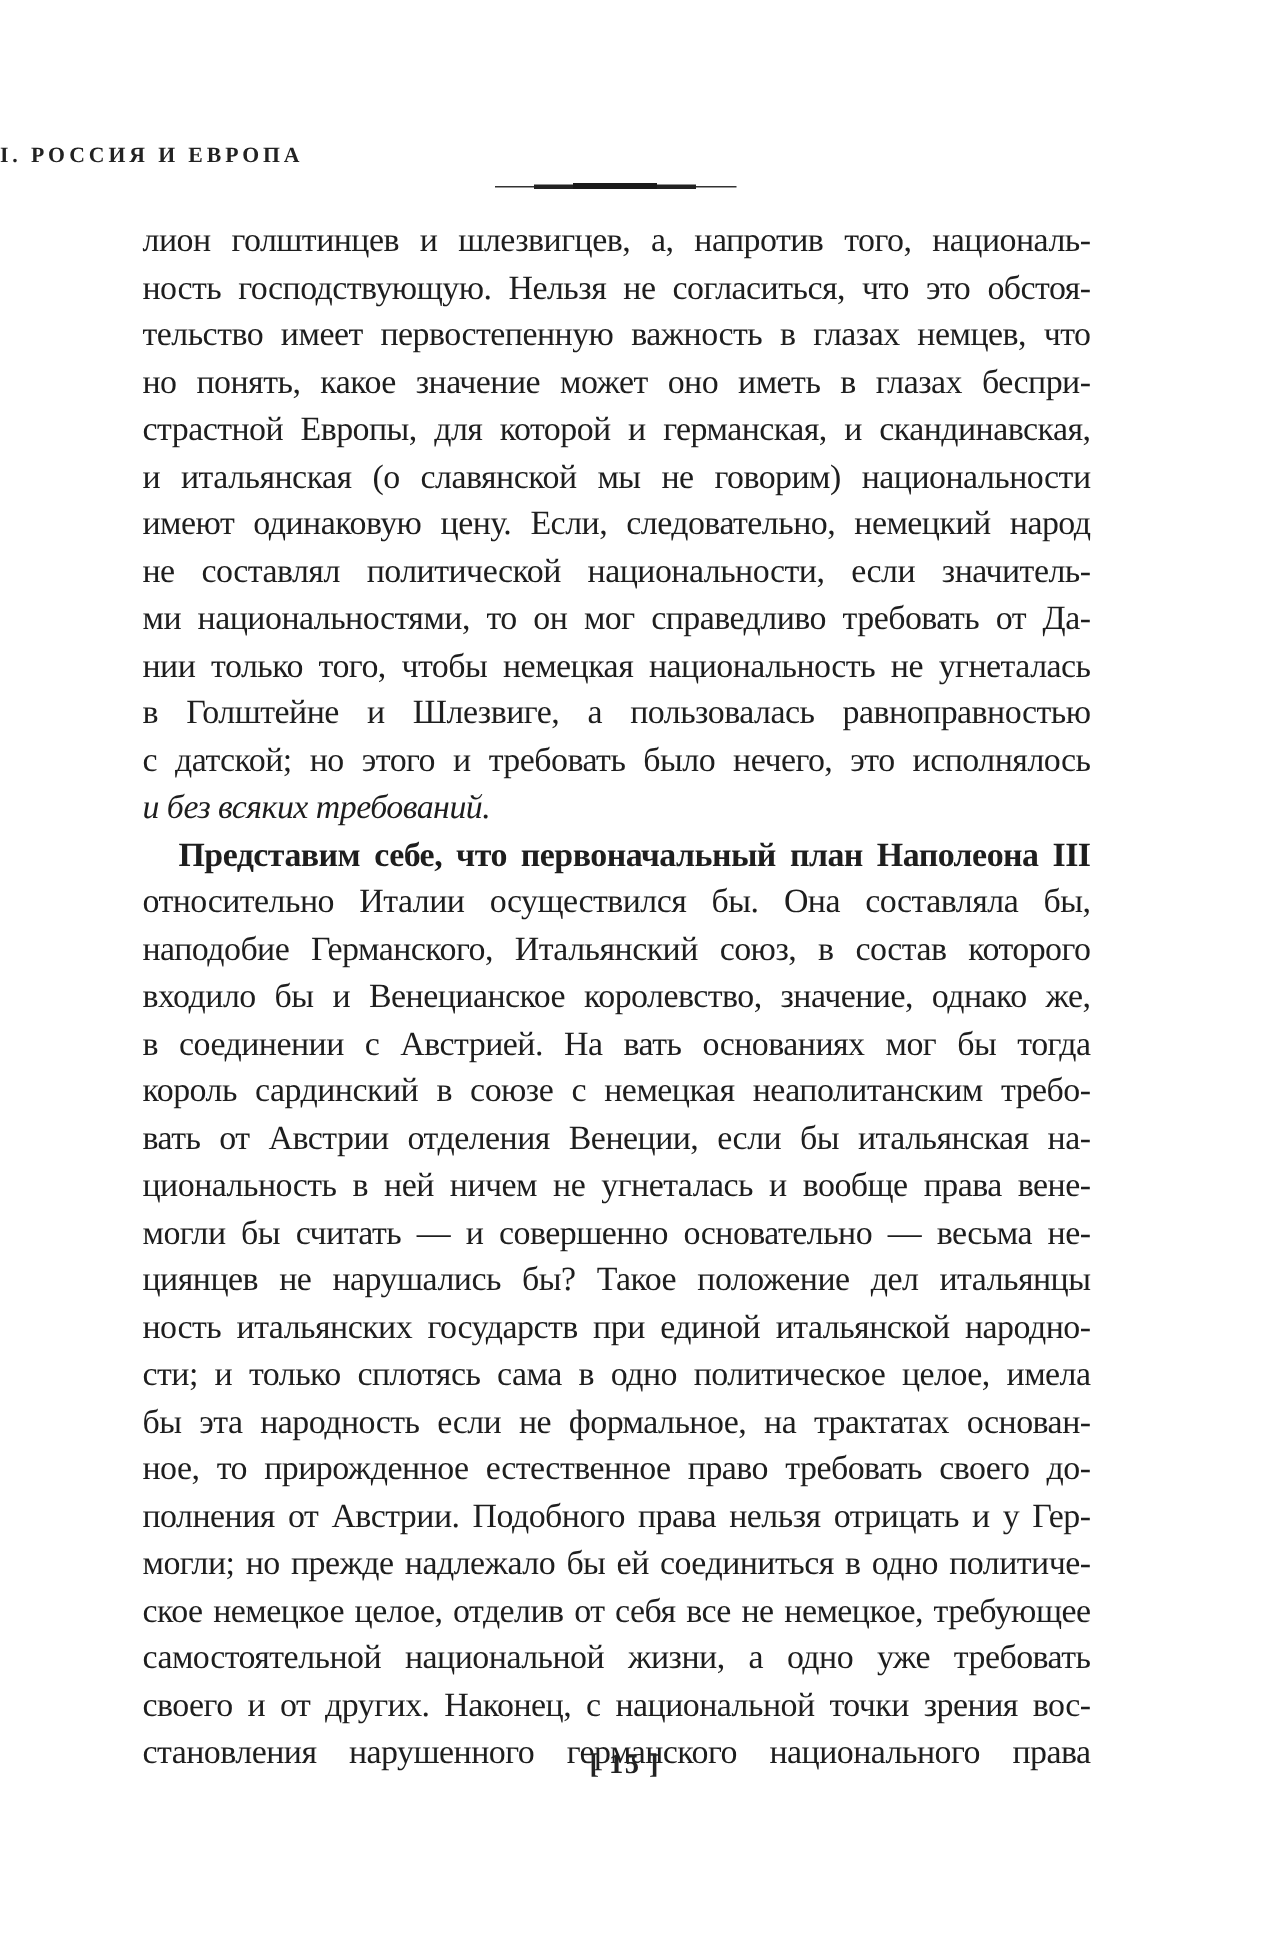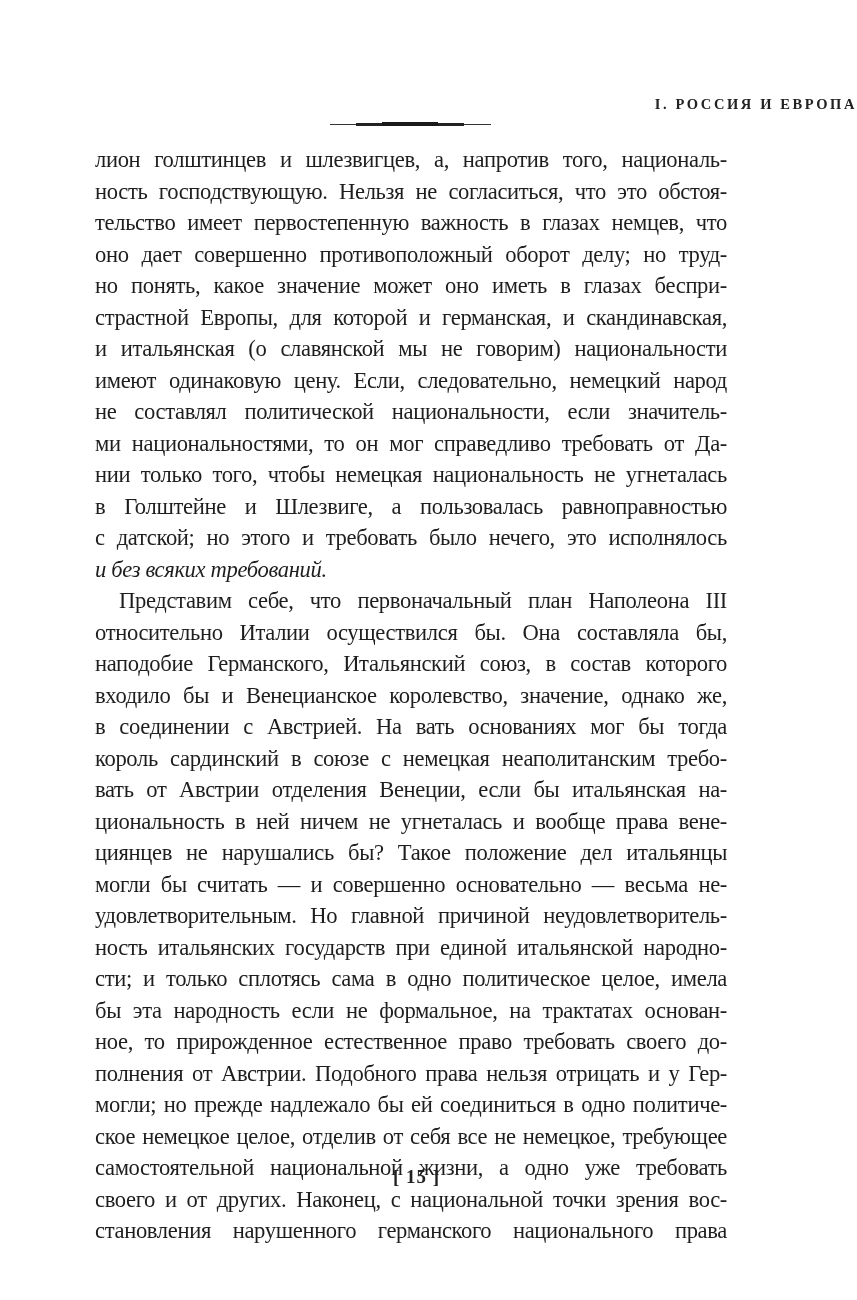--- a/index.html
+++ b/index.html
@@ -12,21 +12,21 @@
       height: 1300px;
       position: relative;
       overflow: hidden;
       color: #1c1c1c;
     }
     .running-head {
       position: absolute;
       top: 94px;
       left: 0;
       width: 857px;
-      text-align: right;
+      text-align: left;
       font-family: "Liberation Serif", "DejaVu Serif", serif;
       font-weight: bold;
       font-size: 14.5px;
       letter-spacing: 2.6px;
       color: #222222;
       line-height: 20px;
     }
     .rule {
       position: absolute;
       top: 124px;
@@ -68,20 +68,21 @@
       text-align: justify;
       text-align-last: justify;
       height: 31.5px;
     }
     .line.last {
       text-align-last: left;
       font-style: italic;
     }
     .line.indent {
       padding-left: 24px;
+      font-weight: bold;
     }
     .page-number {
       position: absolute;
       top: 1166px;
       left: 0;
       width: 769px;
       text-align: center;
       font-family: "Liberation Serif", "DejaVu Serif", serif;
       font-weight: bold;
       font-size: 19px;
@@ -96,44 +97,42 @@
 <div class="running-head">I. РОССИЯ И ЕВРОПА</div>
 <div class="rule"></div>
 <div class="rule-mid"></div>
 <div class="rule-mid-inner"></div>
 
 <div class="text-block">
   <div>
     <span class="line">лион голштинцев и шлезвигцев, а, напротив того, националь-</span>
     <span class="line">ность господствующую. Нельзя не согласиться, что это обстоя-</span>
     <span class="line">тельство имеет первостепенную важность в глазах немцев, что</span>
-    <span class="line">оно дает совершенно противоположный оборот делу; но труд-</span>
     <span class="line">но понять, какое значение может оно иметь в глазах беспри-</span>
     <span class="line">страстной Европы, для которой и германская, и скандинавская,</span>
     <span class="line">и итальянская (о славянской мы не говорим) национальности</span>
     <span class="line">имеют одинаковую цену. Если, следовательно, немецкий народ</span>
     <span class="line">не составлял политической национальности, если значитель-</span>
     <span class="line">ми национальностями, то он мог справедливо требовать от Да-</span>
     <span class="line">нии только того, чтобы немецкая национальность не угнеталась</span>
     <span class="line">в Голштейне и Шлезвиге, а пользовалась равноправностью</span>
     <span class="line">с датской; но этого и требовать было нечего, это исполнялось</span>
     <span class="line last">и без всяких требований.</span>
   </div>
   <div>
     <span class="line indent">Представим себе, что первоначальный план Наполеона III</span>
     <span class="line">относительно Италии осуществился бы. Она составляла бы,</span>
     <span class="line">наподобие Германского, Итальянский союз, в состав которого</span>
     <span class="line">входило бы и Венецианское королевство, значение, однако же,</span>
     <span class="line">в соединении с Австрией. На вать основаниях мог бы тогда</span>
     <span class="line">король сардинский в союзе с немецкая неаполитанским требо-</span>
     <span class="line">вать от Австрии отделения Венеции, если бы итальянская на-</span>
     <span class="line">циональность в ней ничем не угнеталась и вообще права вене-</span>
+    <span class="line">могли бы считать — и совершенно основательно — весьма не-</span>
     <span class="line">циянцев не нарушались бы? Такое положение дел итальянцы</span>
-    <span class="line">могли бы считать — и совершенно основательно — весьма не-</span>
-    <span class="line">удовлетворительным. Но главной причиной неудовлетворитель-</span>
     <span class="line">ность итальянских государств при единой итальянской народно-</span>
     <span class="line">сти; и только сплотясь сама в одно политическое целое, имела</span>
     <span class="line">бы эта народность если не формальное, на трактатах основан-</span>
     <span class="line">ное, то прирожденное естественное право требовать своего до-</span>
     <span class="line">полнения от Австрии. Подобного права нельзя отрицать и у Гер-</span>
     <span class="line">могли; но прежде надлежало бы ей соединиться в одно политиче-</span>
     <span class="line">ское немецкое целое, отделив от себя все не немецкое, требующее</span>
     <span class="line">самостоятельной национальной жизни, а одно уже требовать</span>
     <span class="line">своего и от других. Наконец, с национальной точки зрения вос-</span>
     <span class="line">становления нарушенного германского национального права</span>

